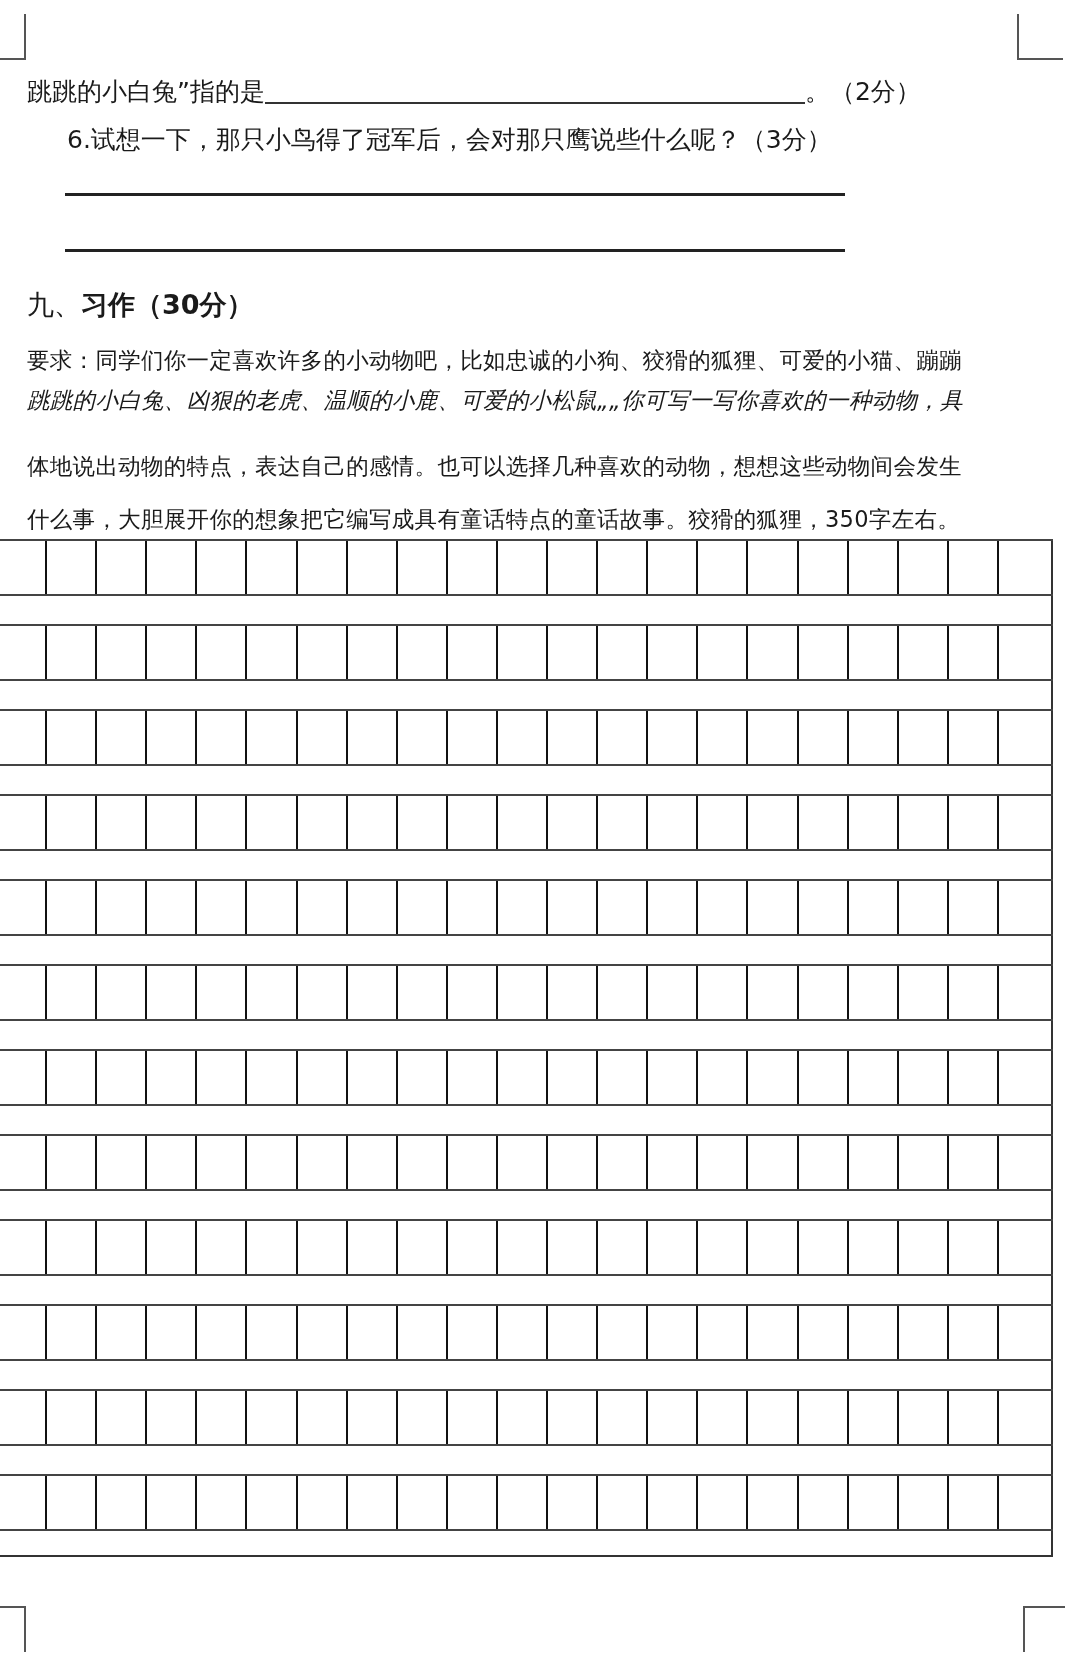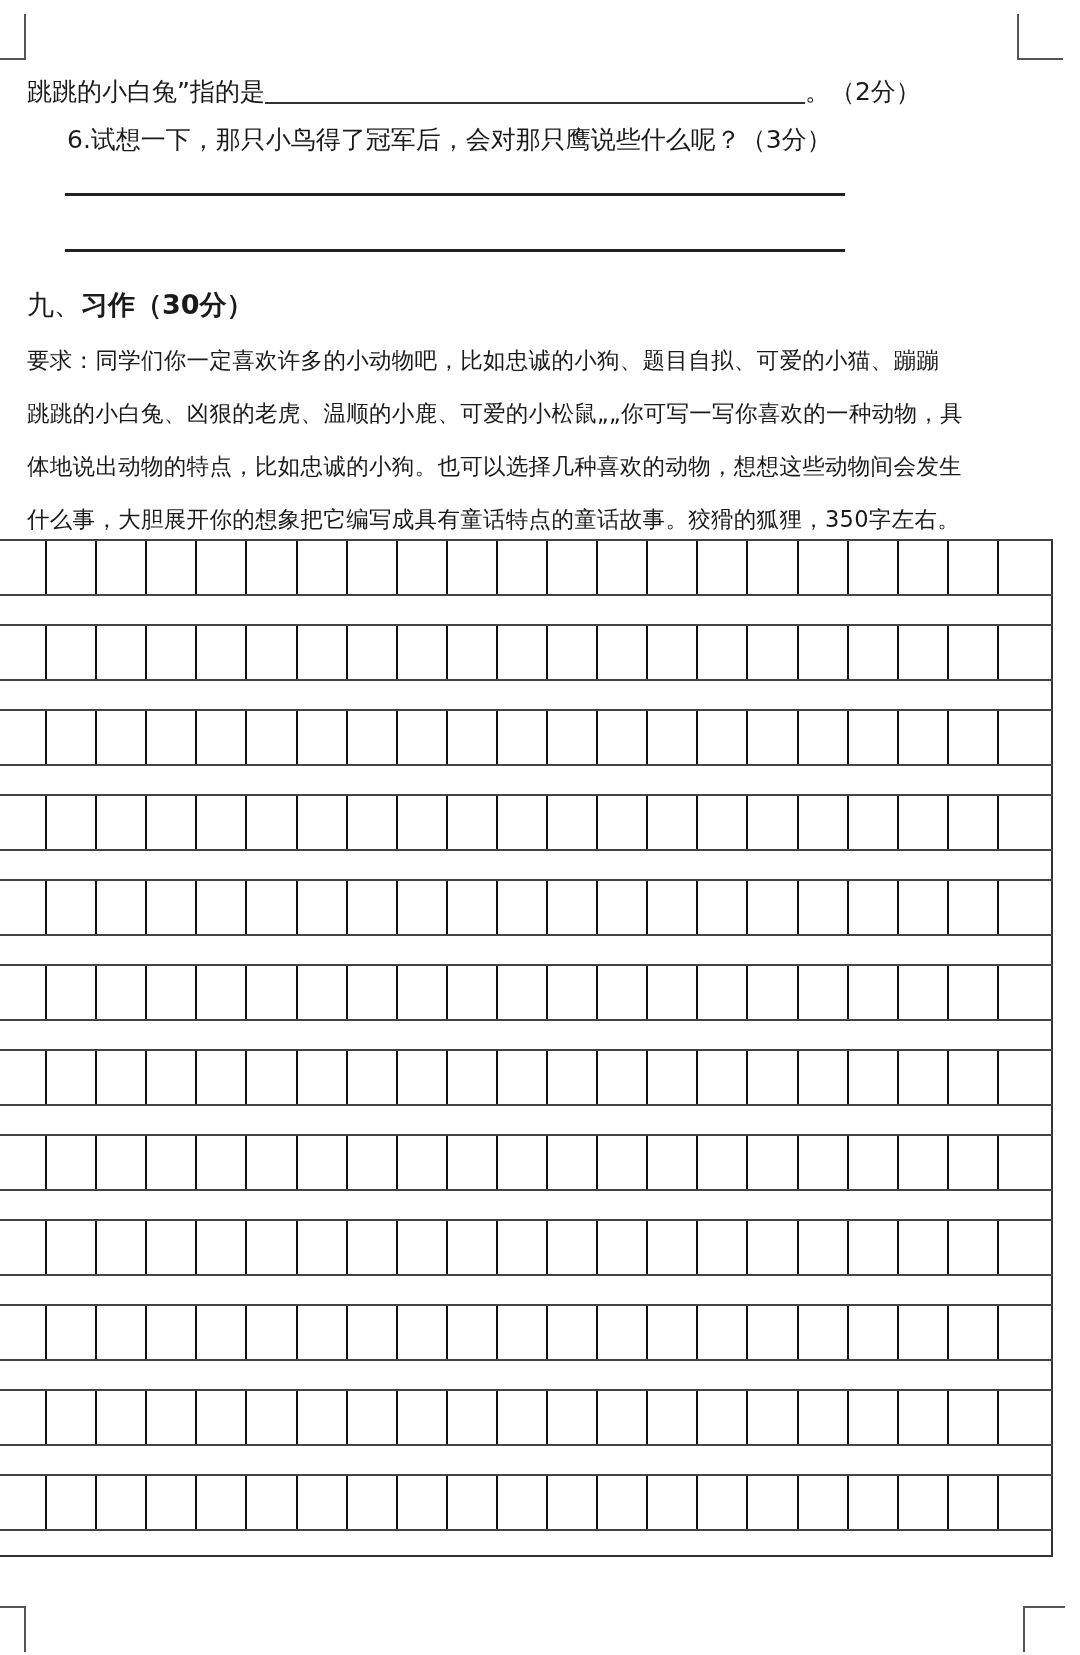--- a/index.html
+++ b/index.html
@@ -110,23 +110,23 @@
 </div>
 
 <div class="line q6">6.试想一下，那只小鸟得了冠军后，会对那只鹰说些什么呢？（3分）</div>
 <div class="answer-line" style="top:193px;"></div>
 <div class="answer-line" style="top:249px;"></div>
 
 <div class="section-title">
   <span class="num">九、</span><span class="ttl">习作（30分）</span>
 </div>
 
-<div class="req-line" style="top:345px;">要求：同学们你一定喜欢许多的小动物吧，比如忠诚的小狗、题目自拟、可爱的小猫、蹦蹦</div>
-<div class="req-line" style="top:398px;">跳跳的小白兔、凶狠的老虎、温顺的小鹿、可爱的小松鼠„„你可写一写你喜欢的一种动物，具</div>
-<div class="req-line" style="top:451px;">体地说出动物的特点，比如忠诚的小狗。也可以选择几种喜欢的动物，想想这些动物间会发生</div>
+<div class="req-line" style="top:345px;">要求：同学们你一定喜欢许多的小动物吧，比如忠诚的小狗、狡猾的狐狸、可爱的小猫、蹦蹦</div>
+<div class="req-line" style="top:385px;font-style:italic;">跳跳的小白兔、凶狠的老虎、温顺的小鹿、可爱的小松鼠„„你可写一写你喜欢的一种动物，具</div>
+<div class="req-line" style="top:451px;">体地说出动物的特点，表达自己的感情。也可以选择几种喜欢的动物，想想这些动物间会发生</div>
 <div class="req-line" style="top:504px;">什么事，大胆展开你的想象把它编写成具有童话特点的童话故事。狡猾的狐狸，350字左右。</div>
 
 <div class="grid-frame"></div>
 <div id="grid-rows">
     <div class="grid-row" style="top: 539px;">
       <div class="grid-cell" style="left: 45px; width: 50.1px;"></div>
       <div class="grid-cell" style="left: 95.1px; width: 50.1px;"></div>
       <div class="grid-cell" style="left: 145.2px; width: 50.1px;"></div>
       <div class="grid-cell" style="left: 195.3px; width: 50.1px;"></div>
       <div class="grid-cell" style="left: 245.4px; width: 50.1px;"></div>

